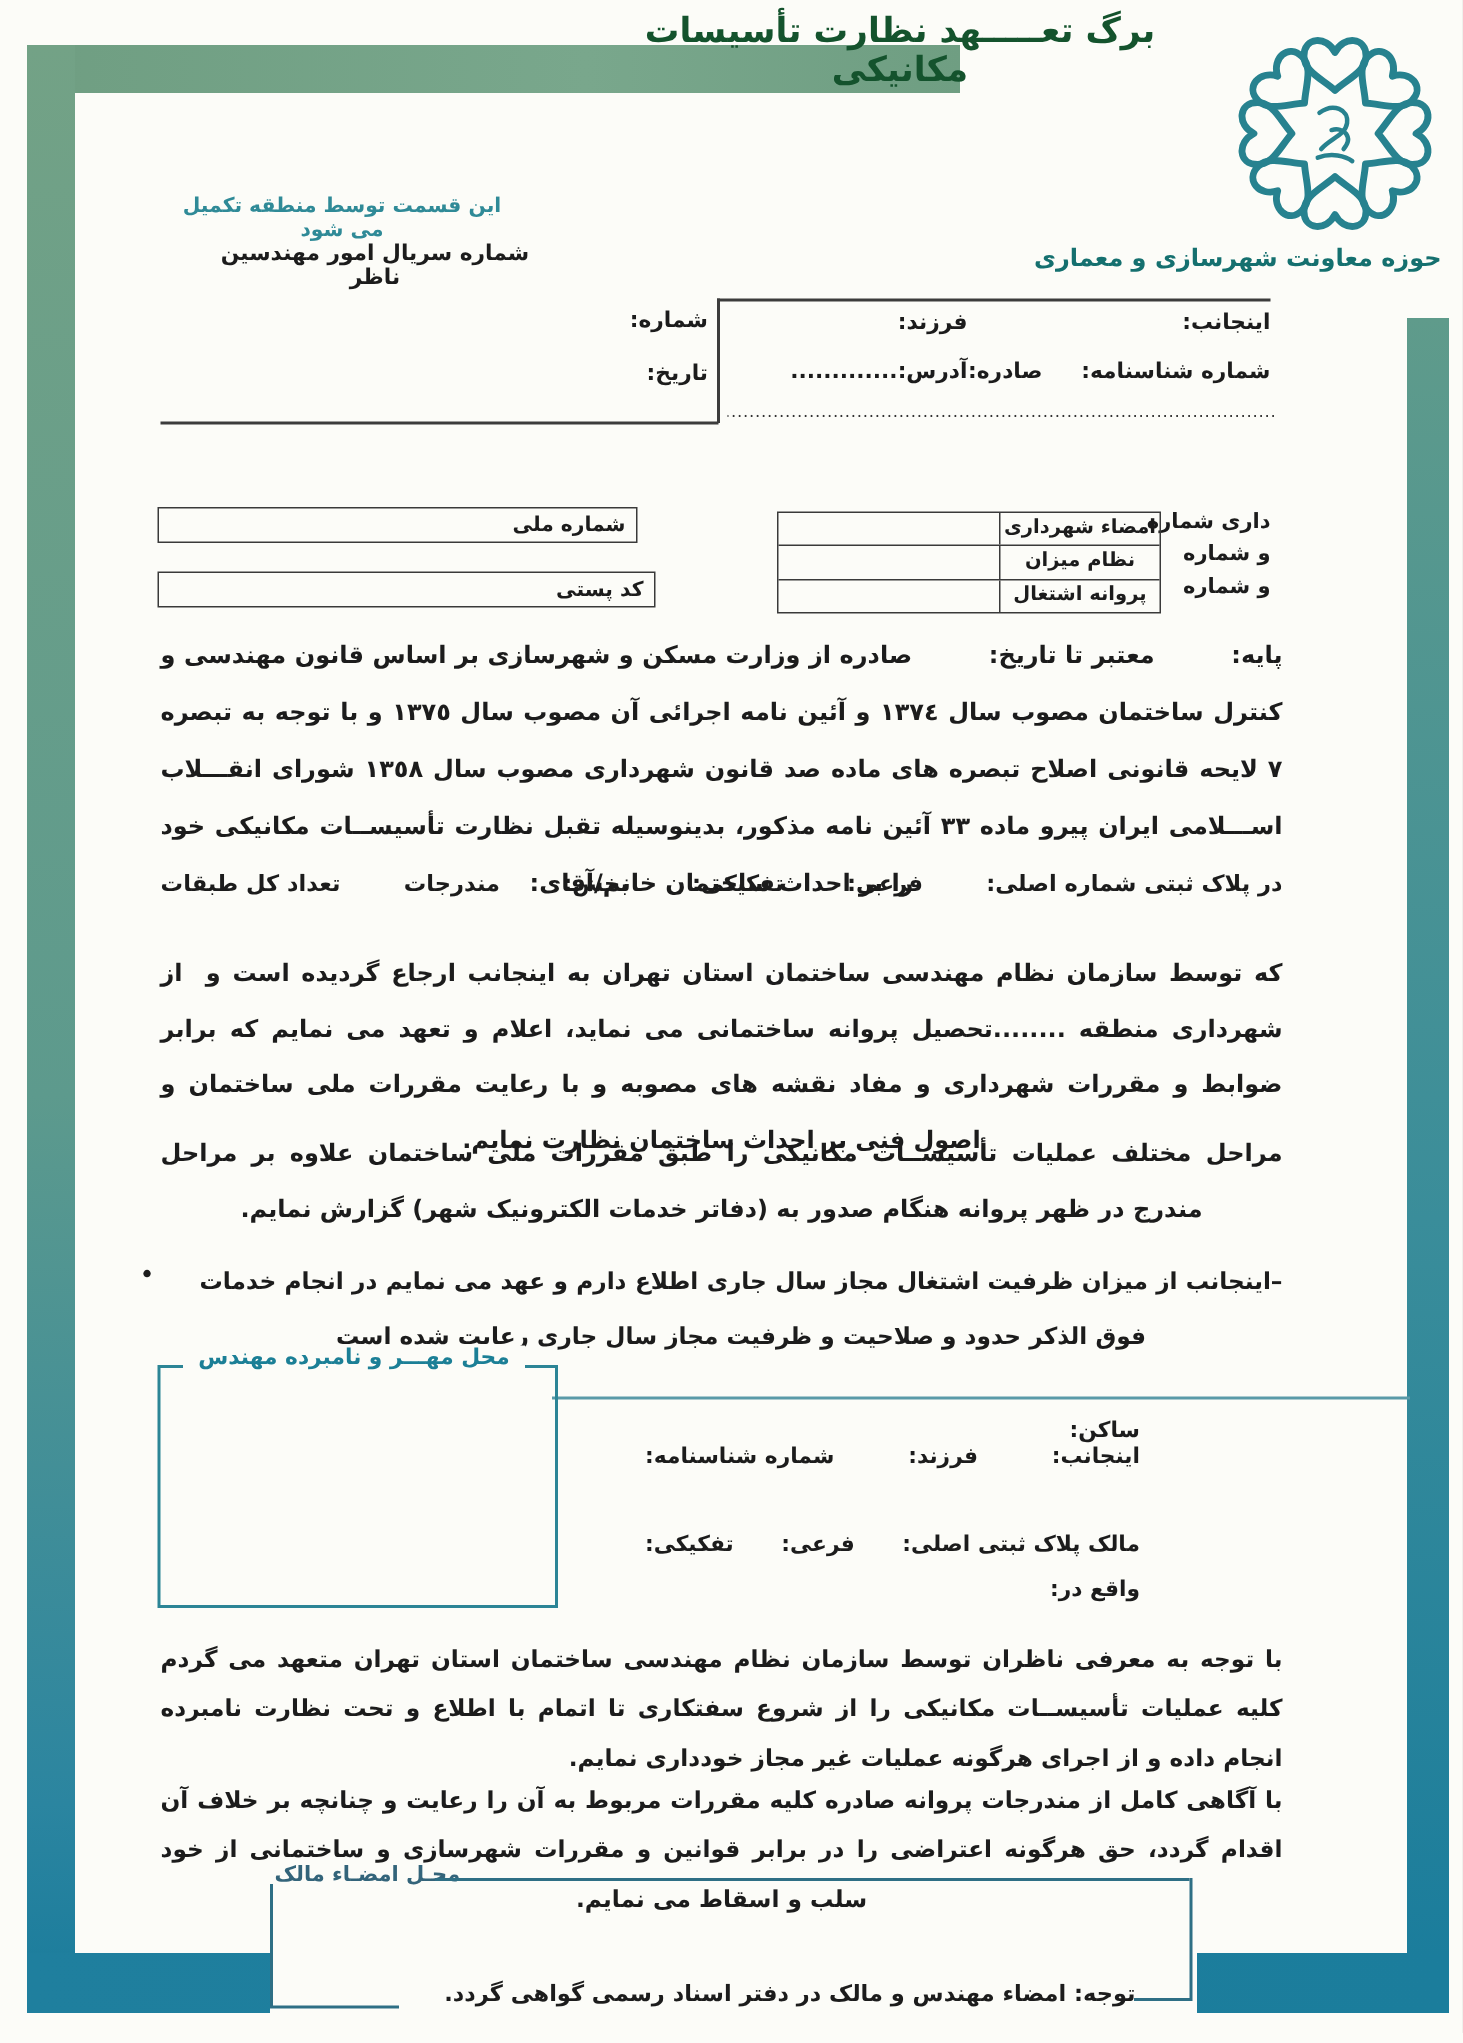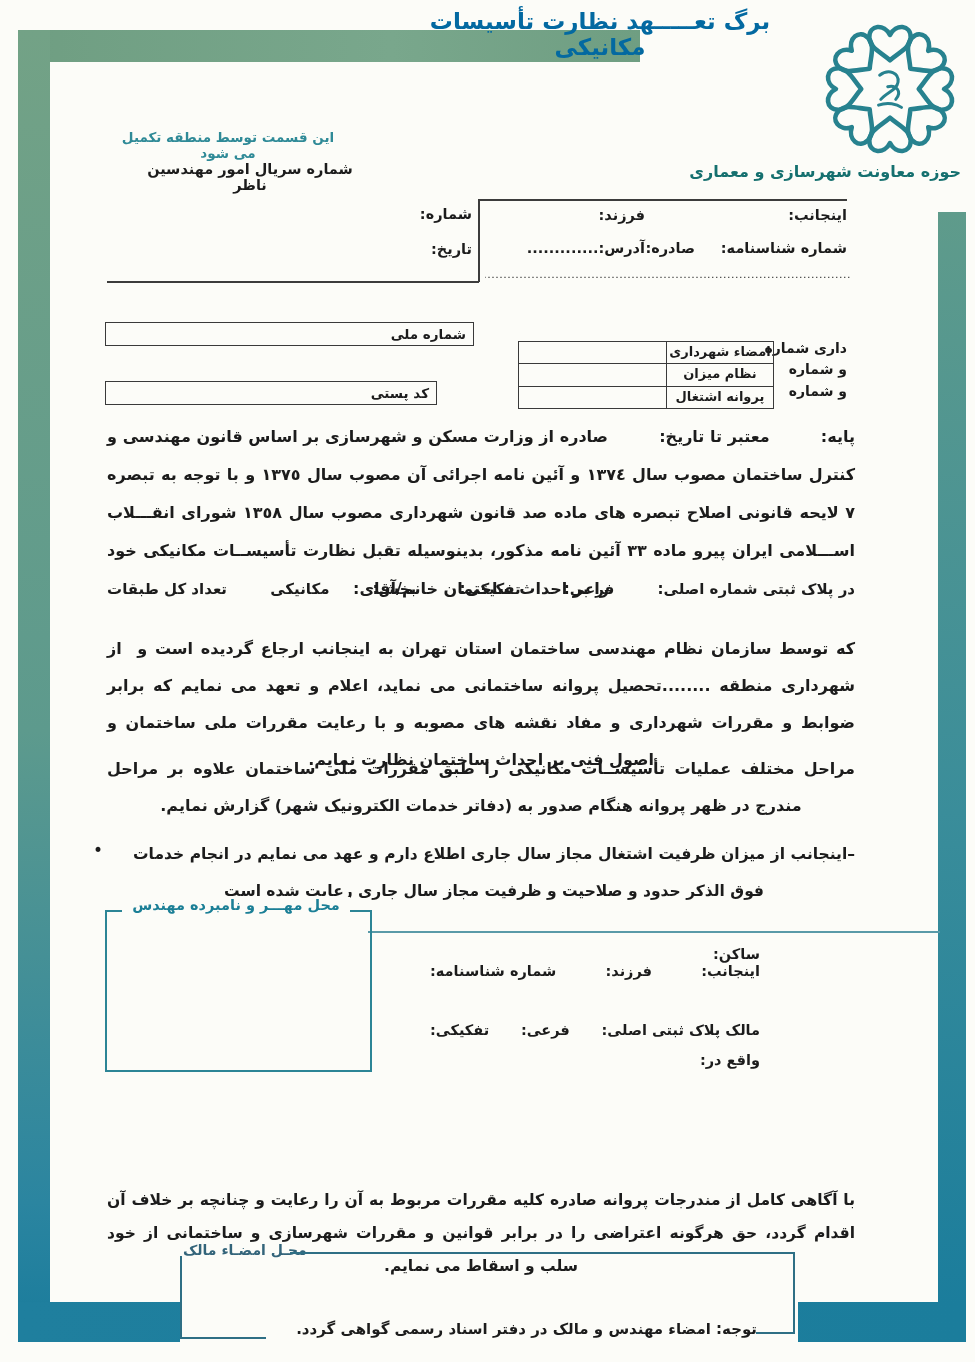--- a/index.html
+++ b/index.html
@@ -15,21 +15,21 @@
     background:linear-gradient(90deg,#6f9e82,#79a78c 60%,#6f9e82);}
   .band-left{left:18px;top:30px;width:32px;height:1274px;
     background:linear-gradient(180deg,#73a286 0%,#5d9a8d 55%,#2b85a0 92%,#1e7e9d 100%);}
   .band-right{left:938px;top:212px;width:28px;height:1092px;
     background:linear-gradient(180deg,#5f9b8b 0%,#3a8d9a 55%,#1b7d9c 100%);}
   .band-bottom{left:18px;top:1302px;width:948px;height:40px;
     background:linear-gradient(90deg,#1f7f9e,#1b7d9c);}
   .band-gap{left:180px;top:1298px;width:618px;height:64px;background:#fcfcf8;z-index:2;}
   
   .doc-title{left:420px;top:8px;width:360px;text-align:center;
-    font-size:23px;font-weight:700;color:#0369a1;z-index:3;}
+    font-size:23px;font-weight:700;color:#14532d;z-index:3;}
   .dept{right:14px;top:162px;font-size:16px;font-weight:700;color:#15706f;z-index:3;}
   .logo{left:815px;top:20px;z-index:3;}
   .region-note{left:118px;top:129px;width:220px;text-align:center;
     font-size:13.5px;font-weight:600;color:#2f8a97;z-index:3;}
   .serial-title{left:140px;top:161px;width:220px;text-align:center;
     font-size:14.5px;font-weight:700;z-index:3;}
   
   .rule{position:absolute;background:#3c3c3c;z-index:3;}
   
   .lbl{position:absolute;font-size:14.5px;font-weight:600;z-index:4;white-space:nowrap;}
@@ -132,35 +132,35 @@
     <div class="row">
       <div class="cell-label">نظام میزان</div>
       <div class="cell-empty"></div>
     </div>
     <div class="row">
       <div class="cell-label">پروانه اشتغال</div>
       <div class="cell-empty"></div>
     </div>
   </div>
 
-  <div class="wbox" style="left:105px;top:322px;width:369px;">
+  <div class="wbox" style="left:105px;top:338px;width:320px;">
     <span>شماره ملی</span>
   </div>
   <div class="wbox" style="left:105px;top:381px;width:332px;">
     <span>کد پستی</span>
   </div>
 
   <div class="para" style="top:418px;">پایه:&nbsp;&nbsp;&nbsp;&nbsp;&nbsp;&nbsp;&nbsp;&nbsp; معتبر تا تاریخ:&nbsp;&nbsp;&nbsp;&nbsp;&nbsp;&nbsp;&nbsp;&nbsp; صادره از وزارت مسکن و شهرسازی بر اساس قانون مهندسی و کنترل ساختمان مصوب سال ١٣٧٤ و آئین نامه اجرائی آن مصوب سال ١٣٧٥ و با توجه به تبصره ٧ لایحه قانونی اصلاح تبصره های ماده صد قانون شهرداری مصوب سال ١٣٥٨ شورای انقـــلاب اســـلامی ایران پیرو ماده ٣٣ آئین نامه مذکور، بدینوسیله تقبل نظارت تأسیســات مکانیکی خود را بر احداث ساختمان خانم/آقای:</div>
 
   <div class="registry">
     <span>در پلاک ثبتی شماره اصلی:</span>
     <span>فرعی:</span>
     <span>تفکیکی:</span>
     <span>بخش:</span>
-    <span>مکانیکی</span>
+    <span>مندرجات</span>
     <span>تعداد کل طبقات</span>
   </div>
 
   <div class="para" style="top:630px;line-height:37px;">که توسط سازمان نظام مهندسی ساختمان استان تهران به اینجانب ارجاع گردیده است و&nbsp; از شهرداری منطقه ........تحصیل پروانه ساختمانی می نماید، اعلام و تعهد می نمایم که برابر ضوابط و مقررات شهرداری و مفاد نقشه های مصوبه و با رعایت مقررات ملی ساختمان و اصول فنی بر احداث ساختمان نظارت نمایم.</div>
   <div class="para" style="top:750px;line-height:37px;">مراحل مختلف عملیات تأسیســات مکانیکی را طبق مقررات ملی ساختمان علاوه بر مراحل مندرج در ظهر پروانه هنگام صدور به (دفاتر خدمات الکترونیک شهر) گزارش نمایم.</div>
 
   <div class="bullet-dot">•</div>
   <div class="para bullet-text">–اینجانب از میزان ظرفیت اشتغال مجاز سال جاری اطلاع دارم و عهد می نمایم در انجام خدمات فوق الذکر حدود و صلاحیت و ظرفیت مجاز سال جاری رعایت شده است</div>
 
   <div class="eng-box"></div>
@@ -173,20 +173,21 @@
     <span>شماره شناسنامه:</span>
   </div>
   <div class="lbl" style="right:215px;top:946px;">ساکن:</div>
   <div class="owner-row" style="left:430px;top:1022px;width:330px;">
     <span>مالک پلاک ثبتی اصلی:</span>
     <span>فرعی:</span>
     <span>تفکیکی:</span>
   </div>
   <div class="lbl" style="right:215px;top:1052px;">واقع در:</div>
 
+  <div class="para tight last-right" style="top:1090px;">با توجه به معرفی ناظران توسط سازمان نظام مهندسی ساختمان استان تهران متعهد می گردم کلیه عملیات تأسیســات مکانیکی را از شروع سفتکاری تا اتمام با اطلاع و تحت نظارت نامبرده انجام داده و از اجرای هرگونه عملیات غیر مجاز خودداری نمایم.</div>
   <div class="para tight" style="top:1184px;">با آگاهی کامل از مندرجات پروانه صادره کلیه مقررات مربوط به آن را رعایت و چنانچه بر خلاف آن اقدام گردد، حق هرگونه اعتراضی را در برابر قوانین و مقررات شهرسازی و ساختمانی از خود سلب و اسقاط می نمایم.</div>
 
   <div class="owner-sign-label">محـل امضـاء مالک</div>
   <div class="sig-line" style="left:290px;top:1252px;width:503px;height:1.6px;"></div>
   <div class="sig-line" style="left:793px;top:1252px;width:1.6px;height:82px;"></div>
   <div class="sig-line" style="left:756px;top:1332px;width:38px;height:1.6px;"></div>
   <div class="sig-line" style="left:180px;top:1256px;width:1.6px;height:82px;"></div>
   <div class="sig-line" style="left:180px;top:1337px;width:86px;height:1.6px;"></div>
 
   <div class="note">توجه: امضاء مهندس و مالک در دفتر اسناد رسمی گواهی گردد.</div>

